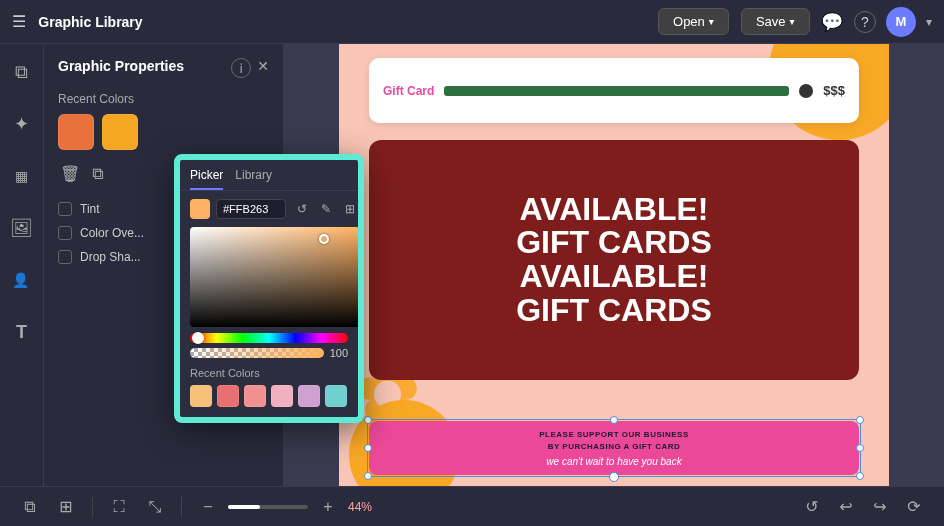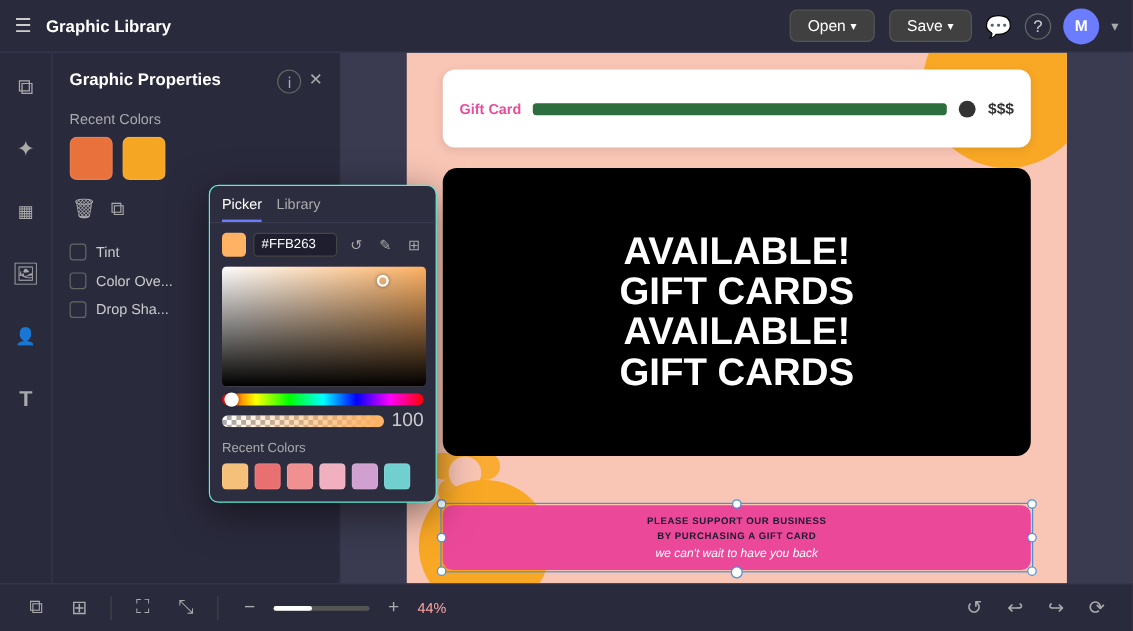--- a/index.html
+++ b/index.html
@@ -134,21 +134,21 @@
 
     
     .color-picker-popup {
       position: absolute;
       top: 110px;
       left: 130px;
       width: 190px;
       background: #2d2d40;
       border-radius: 8px;
       box-shadow: 0 8px 32px rgba(0,0,0,0.5);
-      border: 1px solid #5eead4;
+      border: 6px solid #5eead4;
       z-index: 100;
       overflow: hidden;
     }
     .picker-tabs {
       display: flex;
       padding: 8px 10px 0;
       gap: 12px;
       border-bottom: 1px solid #3a3a50;
     }
     .picker-tab {
@@ -253,21 +253,21 @@
     }
     .alpha-track {
       flex: 1;
       height: 10px;
       border-radius: 5px;
       background: linear-gradient(to right, transparent, #FFB263),
                   repeating-conic-gradient(#aaa 0% 25%, #fff 0% 50%) 0 0 / 8px 8px;
       position: relative;
       cursor: pointer;
     }
-    .alpha-value { color: #ccc; font-size: 16px; }
+    .alpha-value { color: #ccc; font-size: 11px; }
 
     
     .recent-label { color: #aaa; font-size: 11px; padding: 0 10px 6px; }
     .recent-colors {
       display: flex;
       gap: 5px;
       padding: 0 10px 10px;
     }
     .recent-swatch {
       width: 22px; height: 22px;
@@ -487,21 +487,21 @@
 
       <div style="position:absolute; bottom:50px; left:15px; font-size:80px; color:#f9a825; opacity:0.9;">✿</div>
 
       <div style="position:absolute; top:28px; left:30px; right:30px; height:65px; background:#fff; border-radius:10px; display:flex; align-items:center; padding:0 14px; gap:10px; box-shadow:0 2px 8px rgba(0,0,0,0.1);">
         <span style="color:#e84a9c; font-size:12px; font-weight:800;">Gift Card</span>
         <div style="flex:1; height:10px; background:#2d6e3e; border-radius:3px;"></div>
         <div style="width:14px; height:14px; border-radius:50%; background:#333; flex-shrink:0;"></div>
         <span style="color:#333; font-size:13px; font-weight:800;">$$$</span>
       </div>
 
-      <div style="position:absolute; top:110px; left:30px; right:30px; bottom:110px; background:#000000; border-radius:12px; display:flex; flex-direction:column; align-items:center; justify-content:center; padding:10px;">
+      <div style="position:absolute; top:110px; left:30px; right:30px; bottom:110px; background:#7f1d1d; border-radius:12px; display:flex; flex-direction:column; align-items:center; justify-content:center; padding:10px;">
         <div style="color:#fff; font-size:32px; font-weight:900; text-align:center; text-transform:uppercase; line-height:1.05;">
           <span>AVAILABLE!</span><br>
           <span>GIFT CARDS</span><br>
           <span>AVAILABLE!</span><br>
           <span>GIFT CARDS</span>
         </div>
       </div>
 
       <div style="position:absolute; bottom:15px; left:30px; right:30px; background:#ec4899; border-radius:8px; padding:8px 14px; text-align:center;">
         <div style="color:#1a1a2e; font-size:8px; font-weight:800; text-transform:uppercase; letter-spacing:0.5px; line-height:1.5;">

